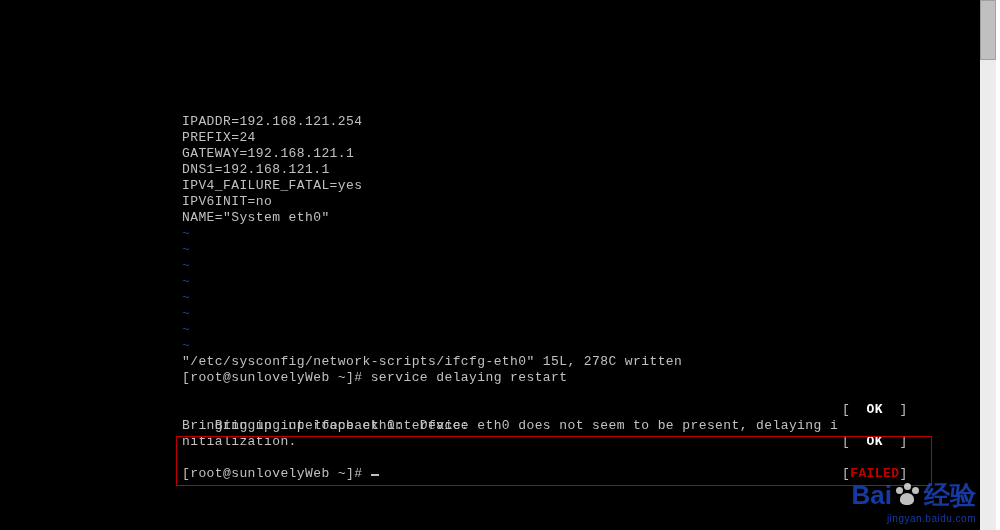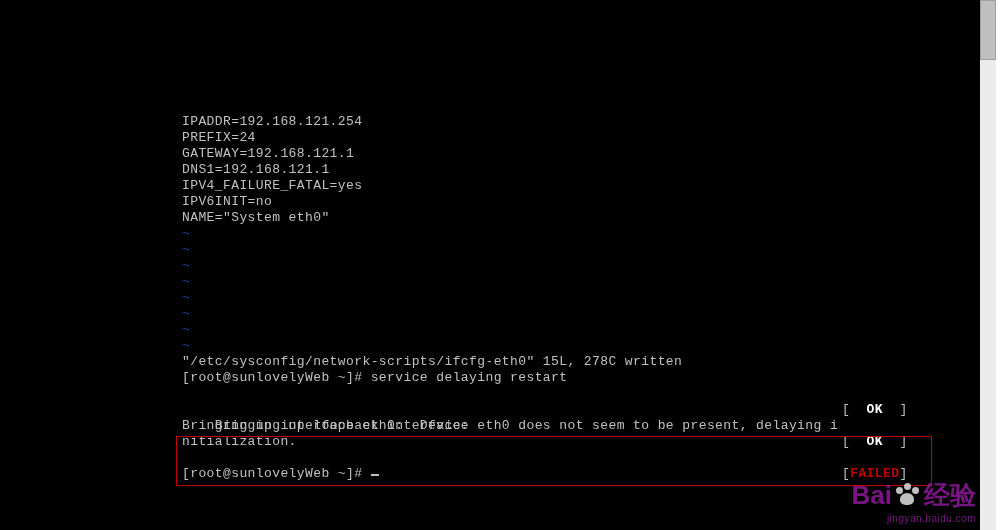--- a/index.html
+++ b/index.html
@@ -62,21 +62,21 @@
     display:inline-block;
     width:8px; height:2px;
     background:#c0c0c0;
     vertical-align: baseline;
     margin-bottom:1px;
   }
   .watermark {
     position:absolute;
     right:24px; bottom:6px;
     text-align:right;
-    color:#a21caf;
+    color:#1d4ed8;
     font-family: Arial, sans-serif;
     opacity:0.75;
     pointer-events:none;
   }
   .wm-top {
     font-size:26px;
     font-weight:bold;
     letter-spacing:0px;
     display:flex;
     align-items:center;

